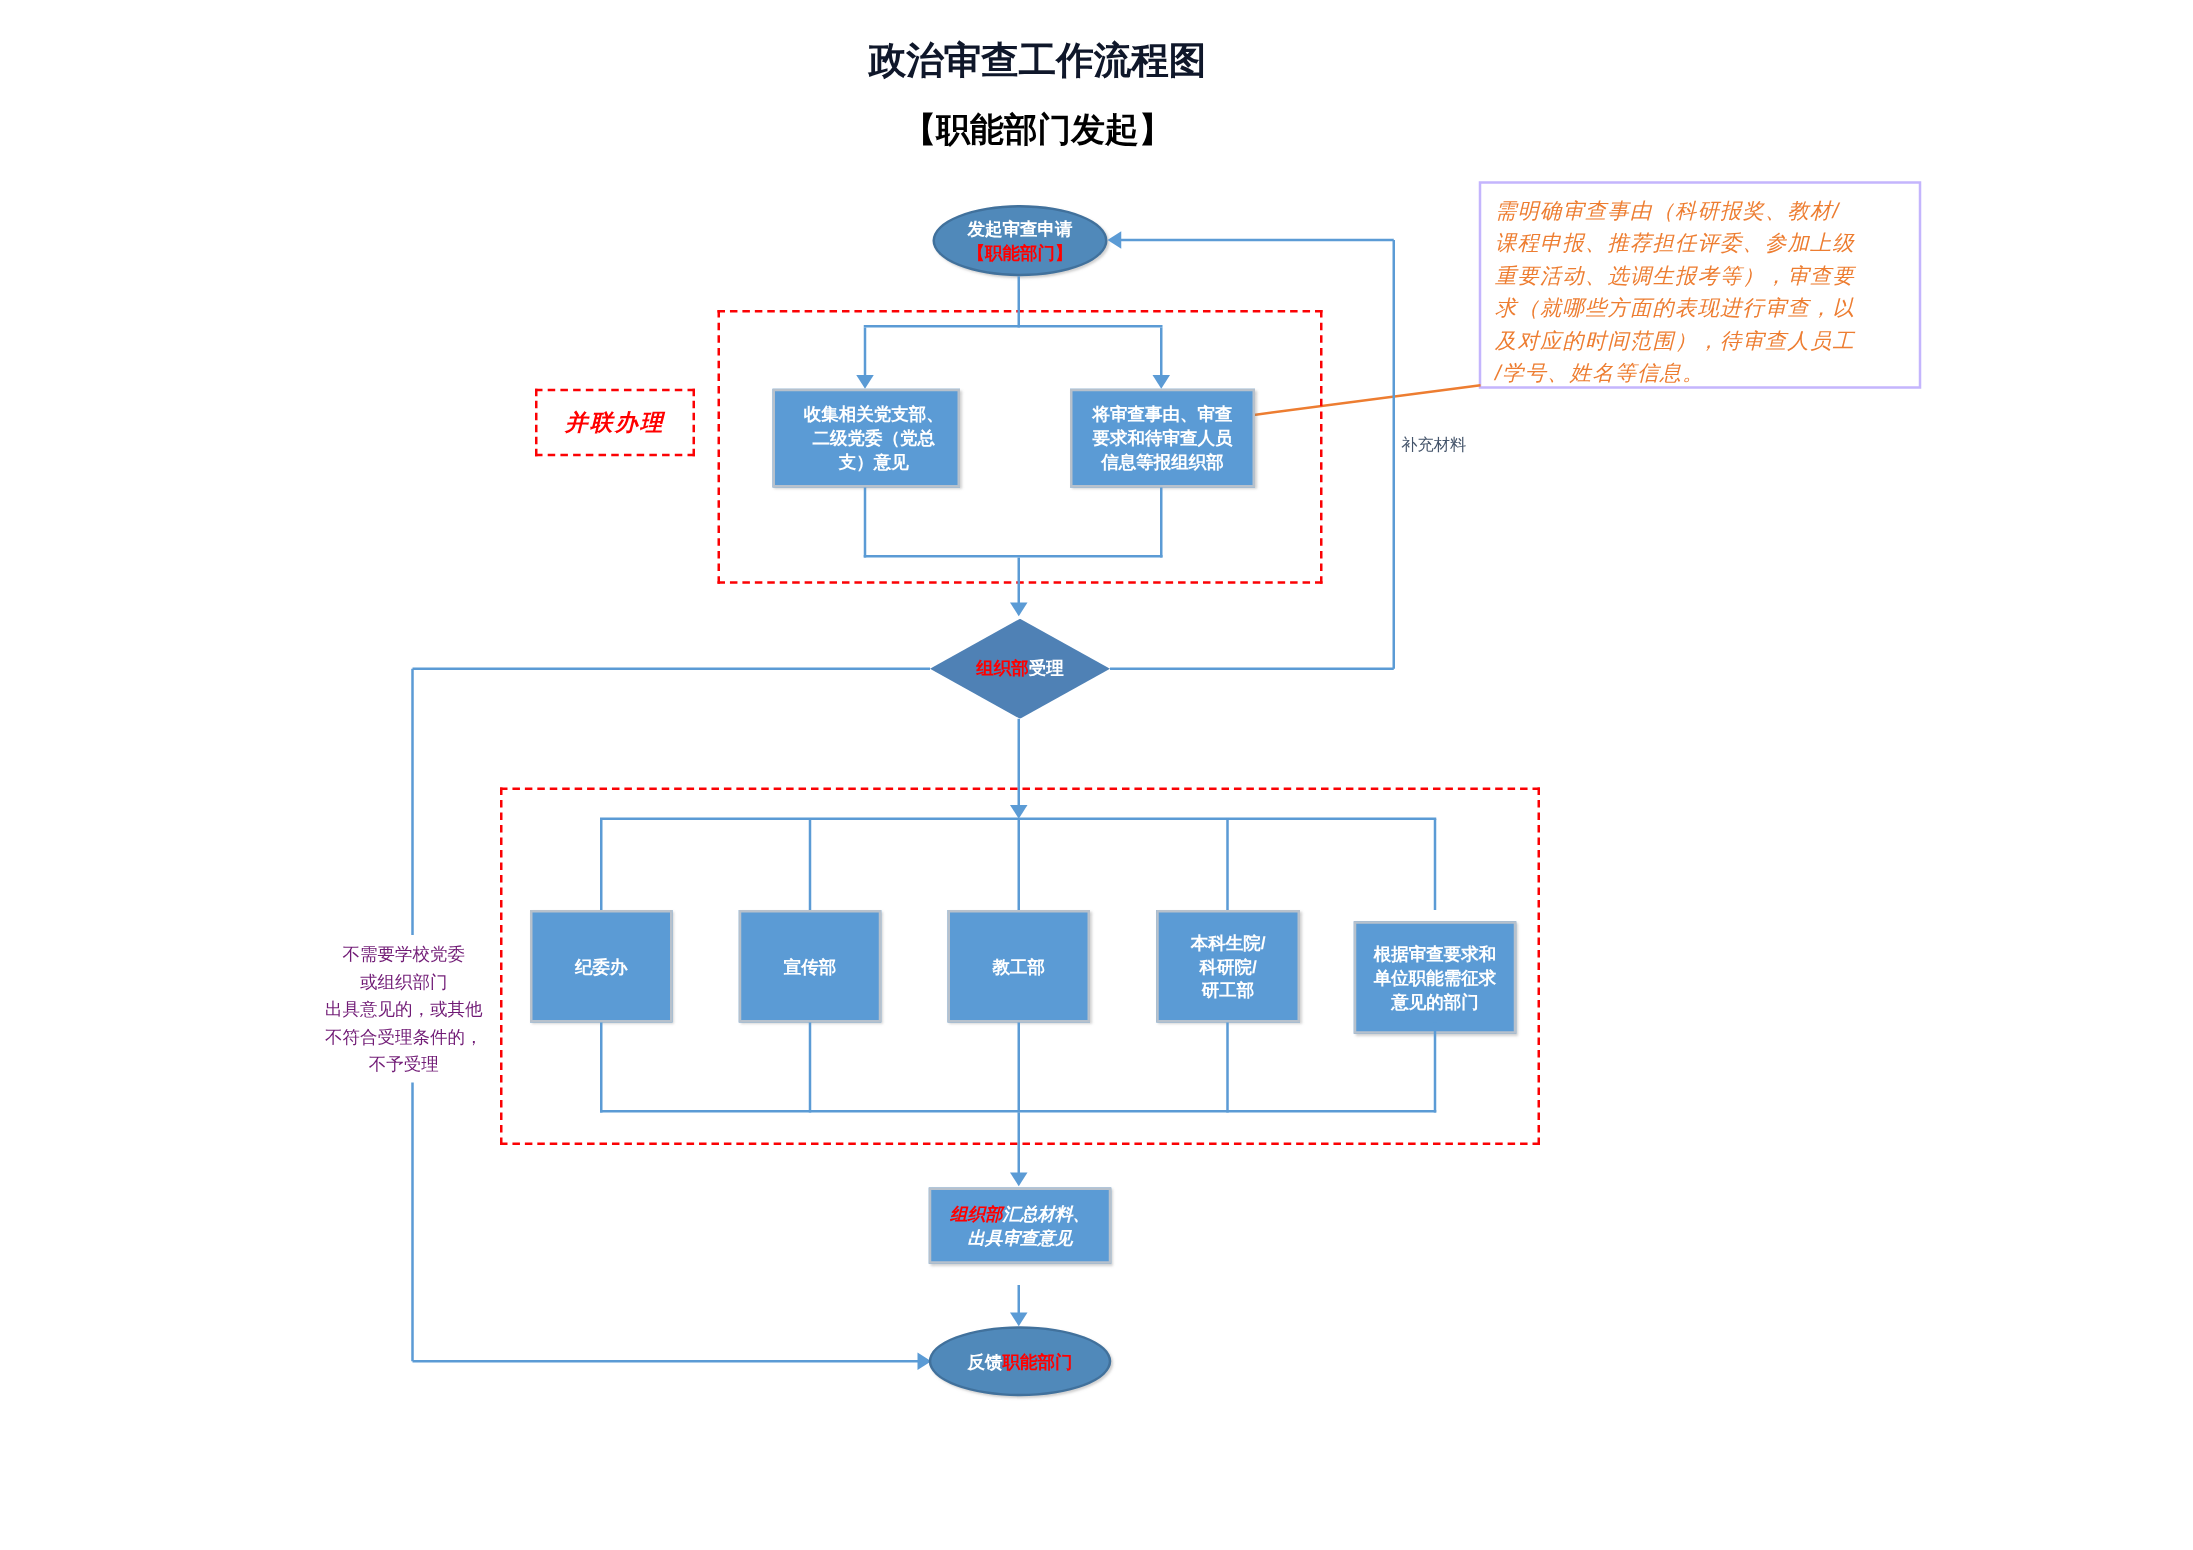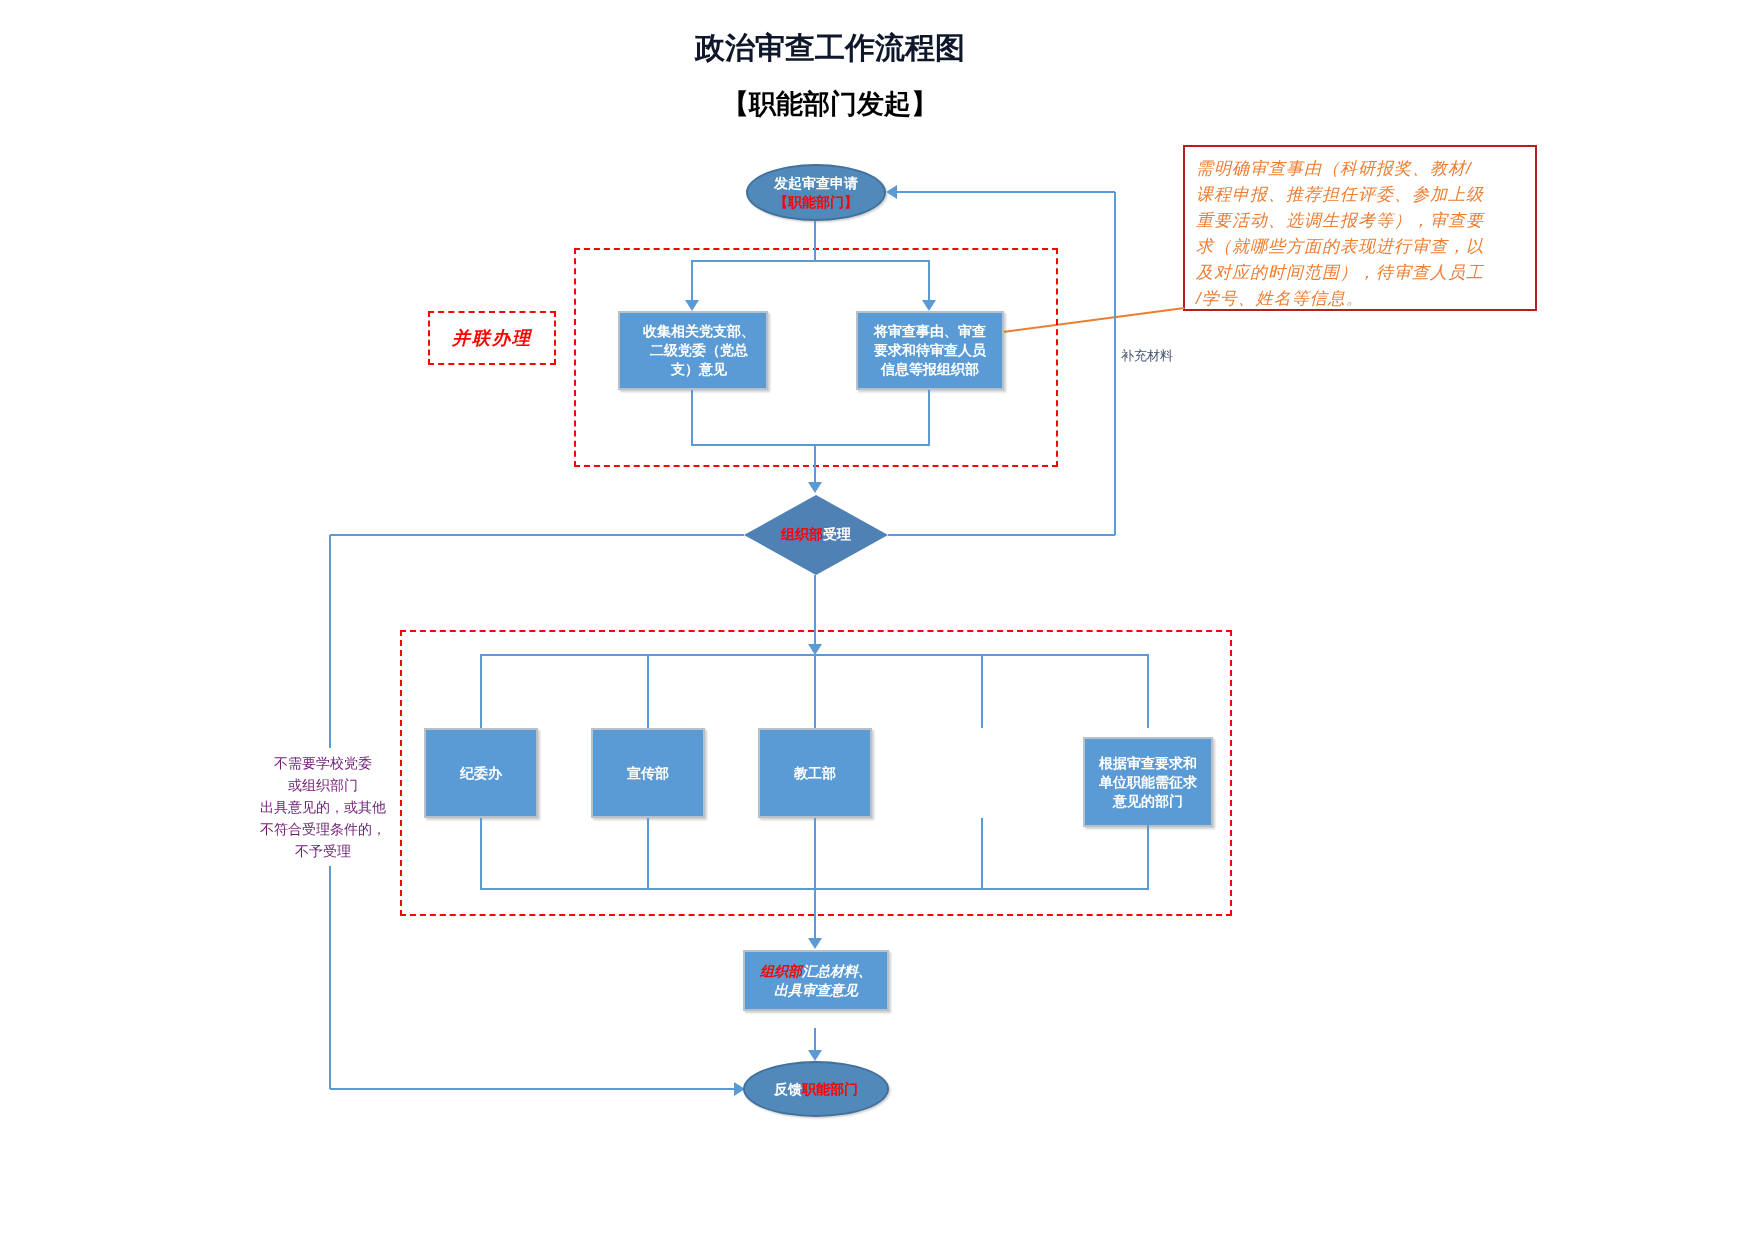--- a/index.html
+++ b/index.html
@@ -23,21 +23,21 @@
            color:#fff;font-weight:bold;font-size:14px;line-height:19px;display:flex;
            flex-direction:column;align-items:center;justify-content:center;text-align:center;
            box-sizing:border-box;box-shadow:1.5px 1.5px 2px rgba(120,120,120,.35);}
   .diamond{position:absolute;left:744px;top:495px;width:144px;height:80px;background:#4f81b5;
            clip-path:polygon(50% 0,100% 50%,50% 100%,0 50%);display:flex;align-items:center;
            justify-content:center;color:#fff;font-weight:bold;font-size:14px;}
   .dashed{position:absolute;border:2px dashed #fb0204;box-sizing:border-box;}
   .red{color:#ff0000;}
   .pre{white-space:pre-line;}
   .note-orange{position:absolute;left:1183px;top:145px;width:354px;height:166px;
-               border:2px solid #b91c1c;color:#ed7d31;font-size:17px;line-height:26px;
+               border:2px solid #c4b5fd;color:#ed7d31;font-size:17px;line-height:26px;
                padding:9px 11px;box-sizing:border-box;letter-spacing:1px;font-style:italic;}
   .orange-line{position:absolute;left:1003px;top:331px;width:183px;height:2px;background:#ed7d31;
                transform:rotate(-7.5deg);transform-origin:0 50%;}
   .note-red{position:absolute;left:1287px;top:675px;width:222px;height:186px;
             color:#ff0000;font-size:19px;line-height:30px;text-align:center;
             padding-top:26px;box-sizing:border-box;letter-spacing:2px;font-style:italic;font-weight:bold;}
   .parallel-label{position:absolute;left:428px;top:311px;width:128px;height:54px;display:flex;
                   align-items:center;justify-content:center;color:#ff0000;font-size:18px;
                   letter-spacing:2px;font-style:italic;font-weight:bold;}
   .reject{position:absolute;left:248px;top:748px;width:150px;background:#fff;color:#701a75;
@@ -130,20 +130,25 @@
 
   <div class="box" style="left:424px;top:728px;width:114px;height:90px;">
     <span class="pre">纪委办</span>
   </div>
   <div class="box" style="left:591px;top:728px;width:114px;height:90px;">
     <span class="pre">宣传部</span>
   </div>
   <div class="box" style="left:758px;top:728px;width:114px;height:90px;">
     <span class="pre">教工部</span>
   </div>
+  <div class="box" style="left:925px;top:728px;width:115px;height:90px;">
+    <span class="pre">本科生院/
+科研院/
+研工部</span>
+  </div>
   <div class="box" style="left:1083px;top:737px;width:130px;height:90px;">
     <span class="pre">根据审查要求和
 单位职能需征求
 意见的部门</span>
   </div>
 
 
   <div class="vl" style="left:480px;top:818px;height:72px;"></div>
   <div class="vl" style="left:647px;top:818px;height:72px;"></div>
   <div class="vl" style="left:814px;top:818px;height:72px;"></div>

